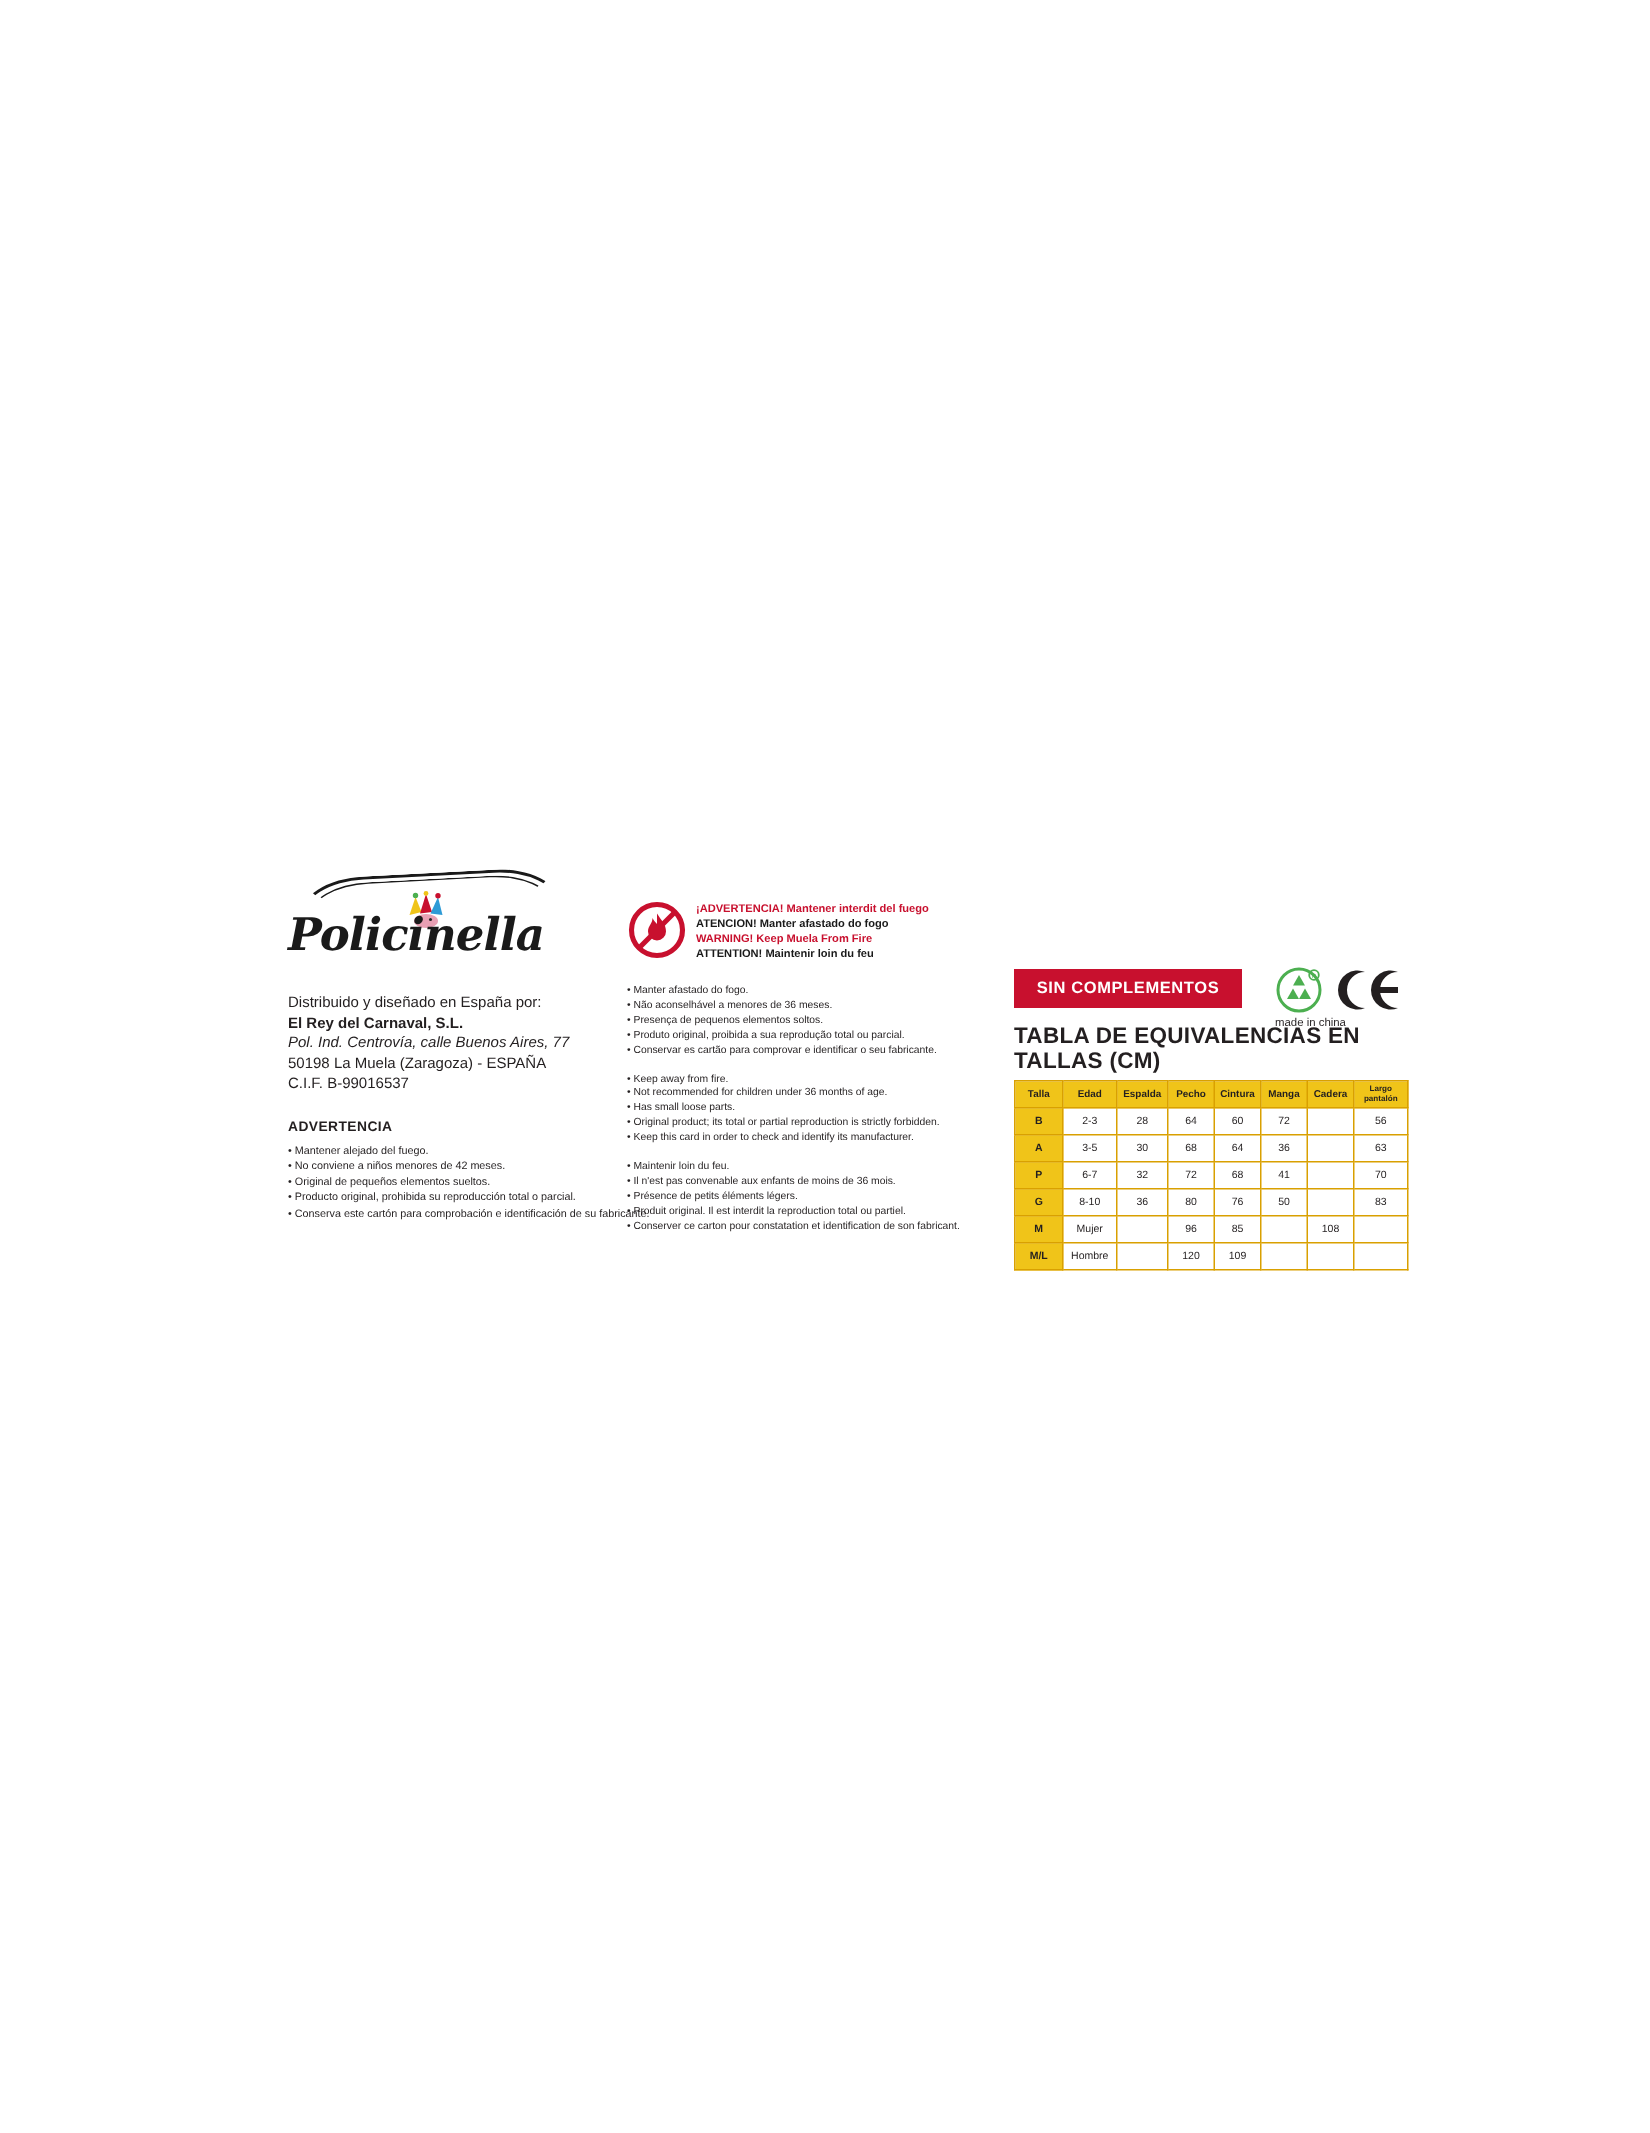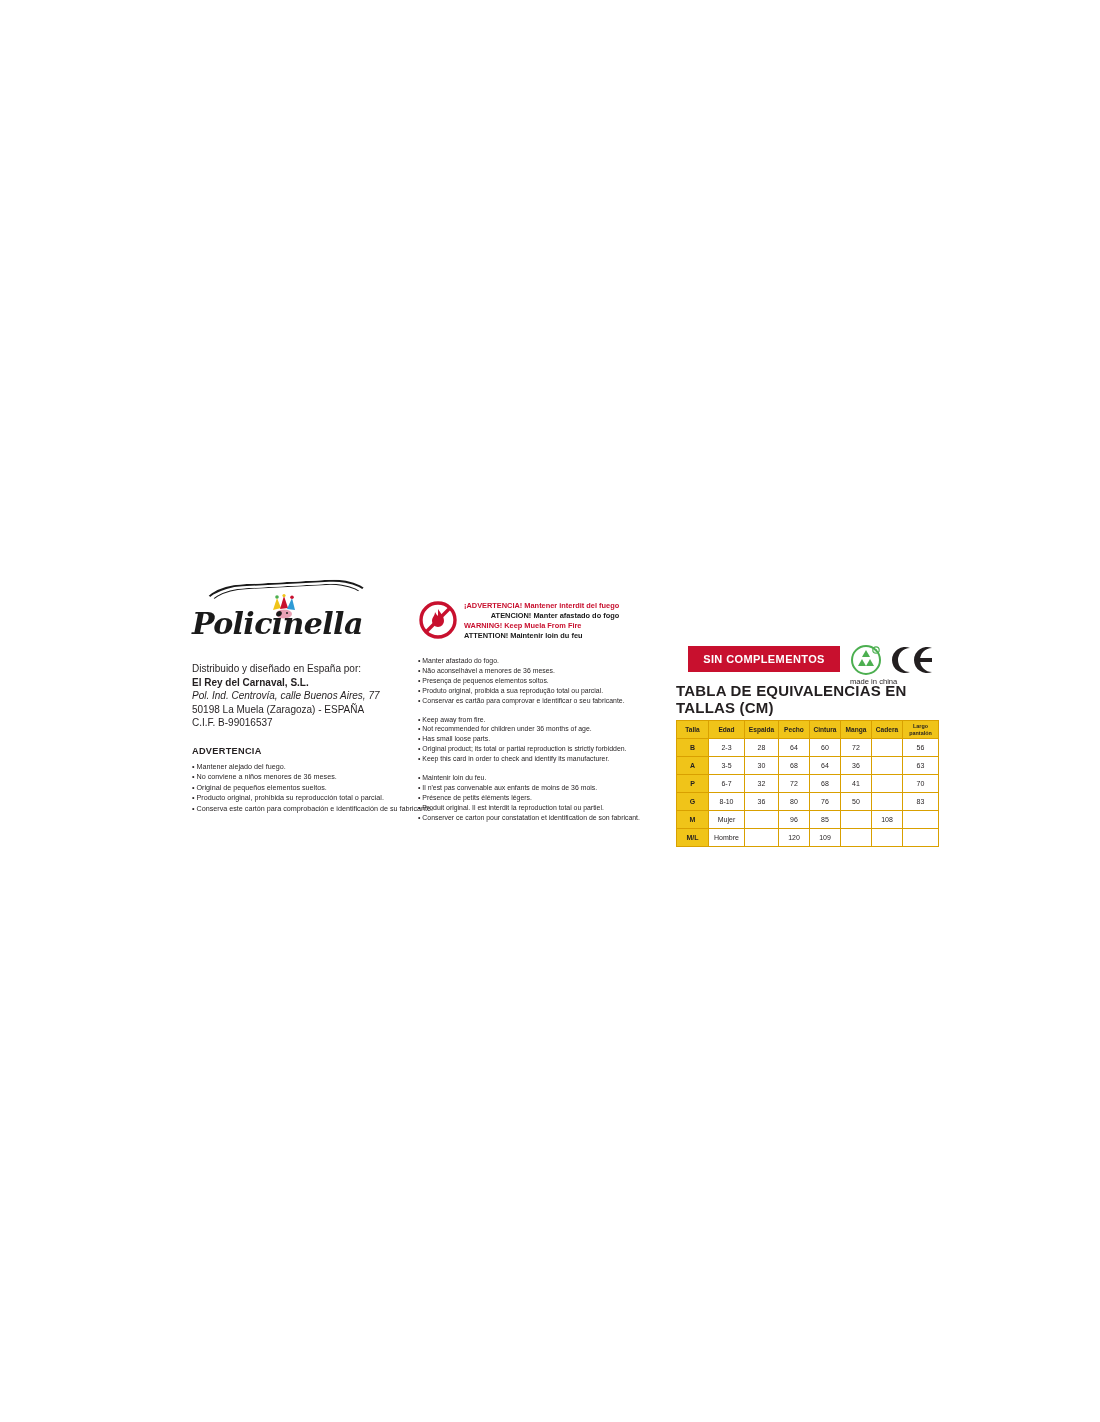--- a/index.html
+++ b/index.html
@@ -122,21 +122,21 @@
   }
   .warn-head-text {
     position: absolute;
     left: 46px;
     top: 1px;
     font-size: 7.4px;
     line-height: 9.9px;
     font-weight: bold;
   }
   .warn-head-text .es { color: #c8102e; }
-  .warn-head-text .pt { color: #1a1a1a; text-align: right; }
+  .warn-head-text .pt { color: #1a1a1a; }
   .warn-head-text .en { color: #c8102e; }
   .warn-head-text .fr { color: #1a1a1a; }
 
   .mid-list {
     margin-top: 8px;
     font-size: 6.9px;
     line-height: 9.9px;
   }
   .mid-list .grp { margin-bottom: 9px; }
   .mid-list .grp div { white-space: nowrap; }
@@ -153,21 +153,20 @@
     width: 152px;
     height: 26px;
     background: #c8102e;
     color: #ffffff;
     font-size: 11px;
     font-weight: bold;
     letter-spacing: 0.4px;
     display: flex;
     align-items: center;
     justify-content: center;
-    margin-left: 12px;
   }
   .badges {
     position: absolute;
     left: 174px;
     top: -2px;
     width: 100px;
     height: 46px;
   }
   .recycle {
     position: absolute;
@@ -268,21 +267,21 @@
       <div class="bold">El Rey del Carnaval, S.L.</div>
       <div class="ital">Pol. Ind. Centrovía, calle Buenos Aires, 77</div>
       <div>50198 La Muela (Zaragoza) - ESPAÑA</div>
       <div>C.I.F. B-99016537</div>
     </div>
 
     <div class="warn-title">ADVERTENCIA</div>
 
     <div class="bullets">
       <div>• Mantener alejado del fuego.</div>
-      <div>• No conviene a niños menores de 36 meses.</div>
+      <div>• No conviene a niños menores de 42 meses.</div>
       <div>• Original de pequeños elementos sueltos.</div>
       <div>• Producto original, prohibida su reproducción total o parcial.</div>
       <div class="wrap">• Conserva este cartón para comprobación e identificación de su fabricante.</div>
     </div>
   </div>
 
   <div class="mid-block">
 
     <div class="warn-head">
       <svg class="no-fire" viewBox="0 0 40 40">

